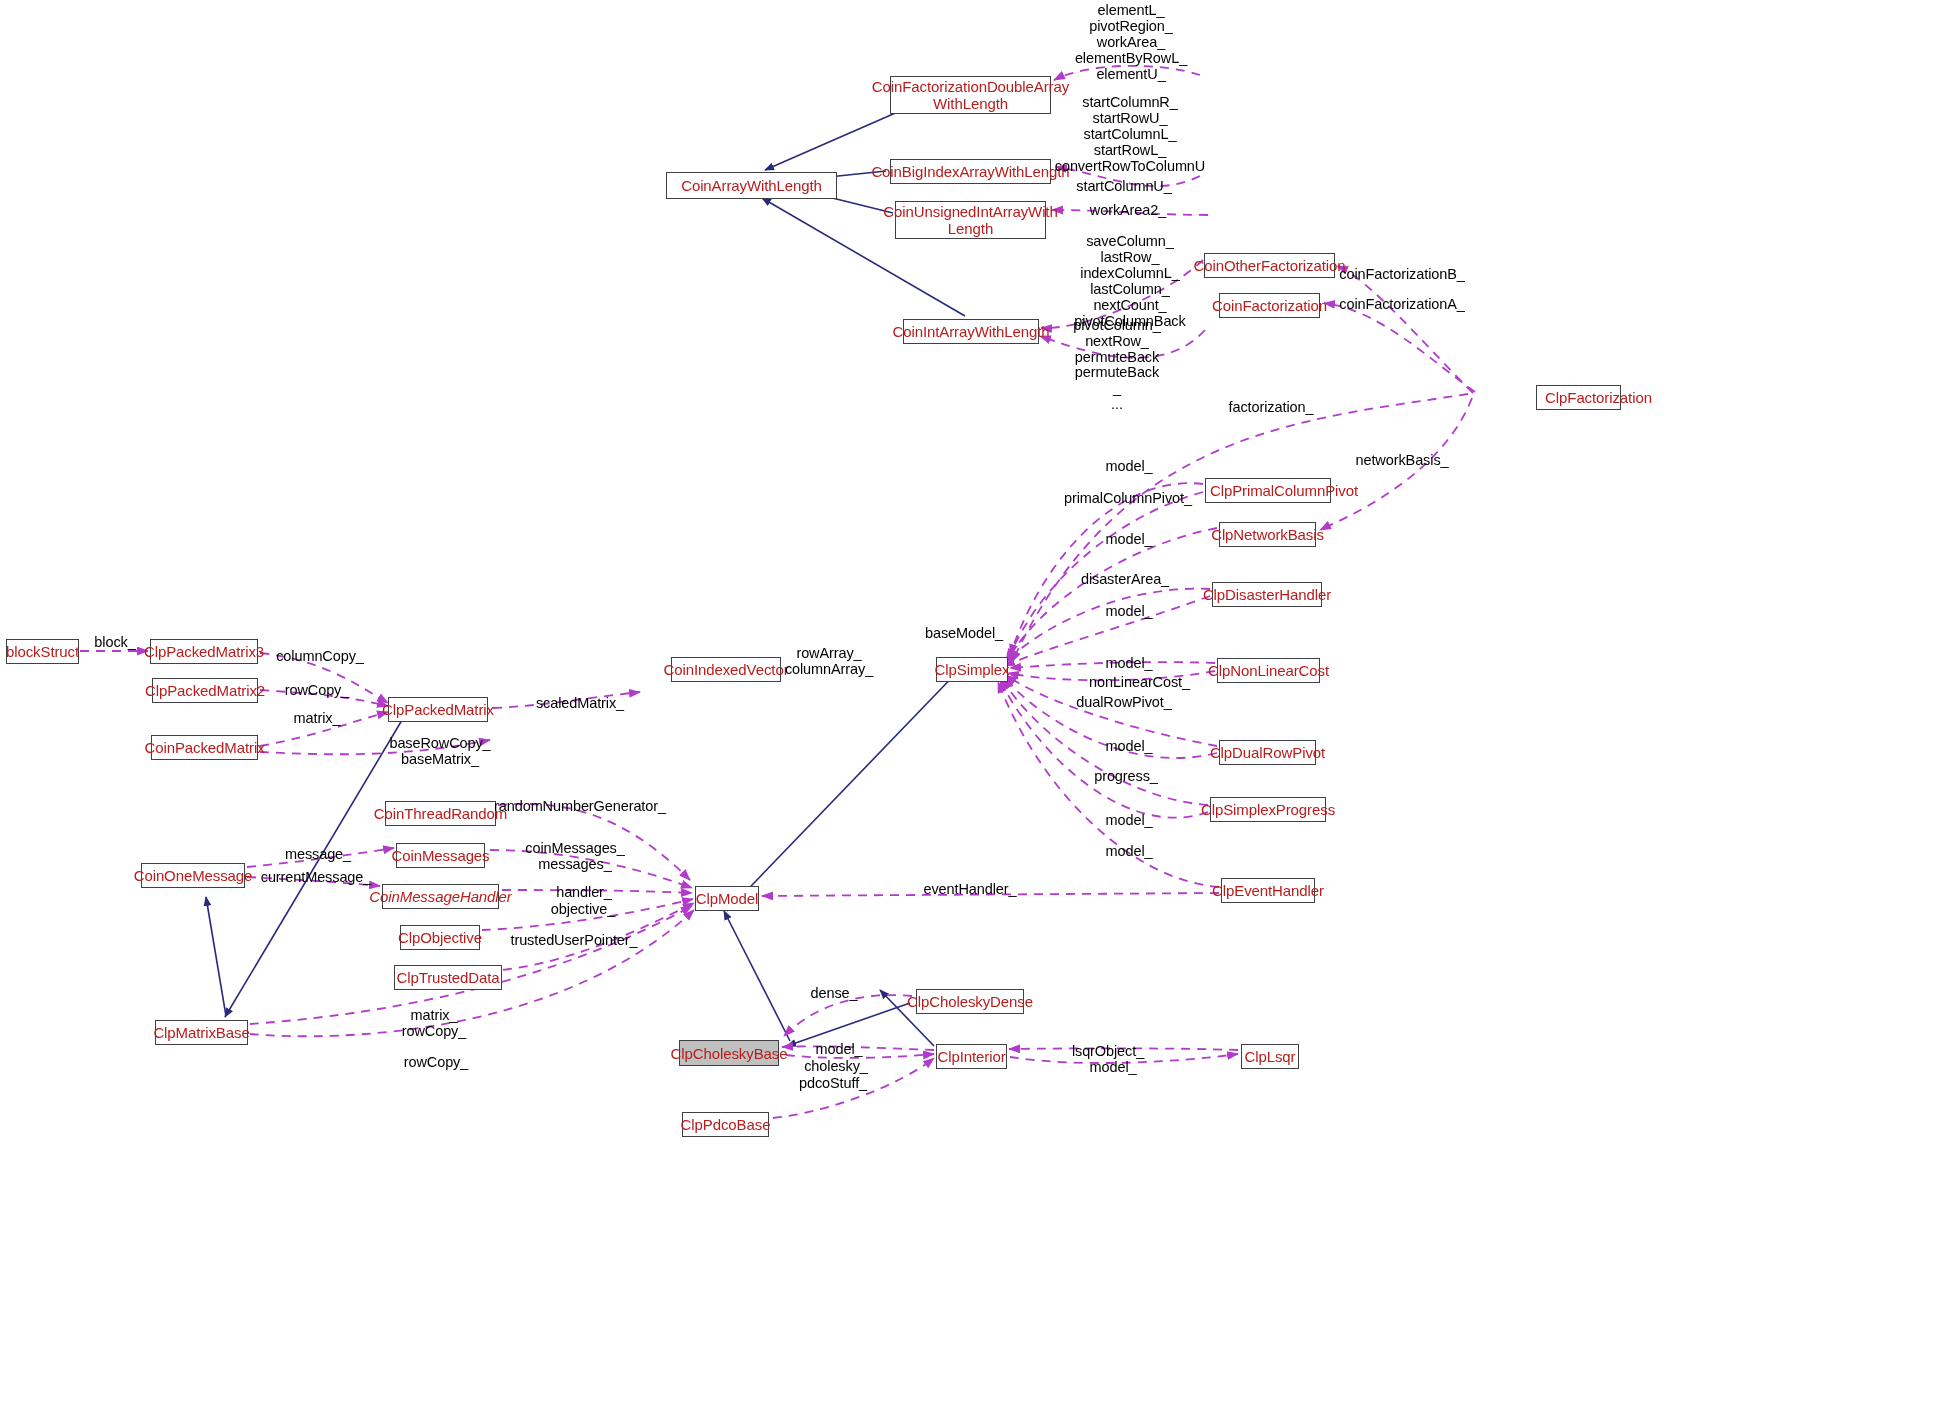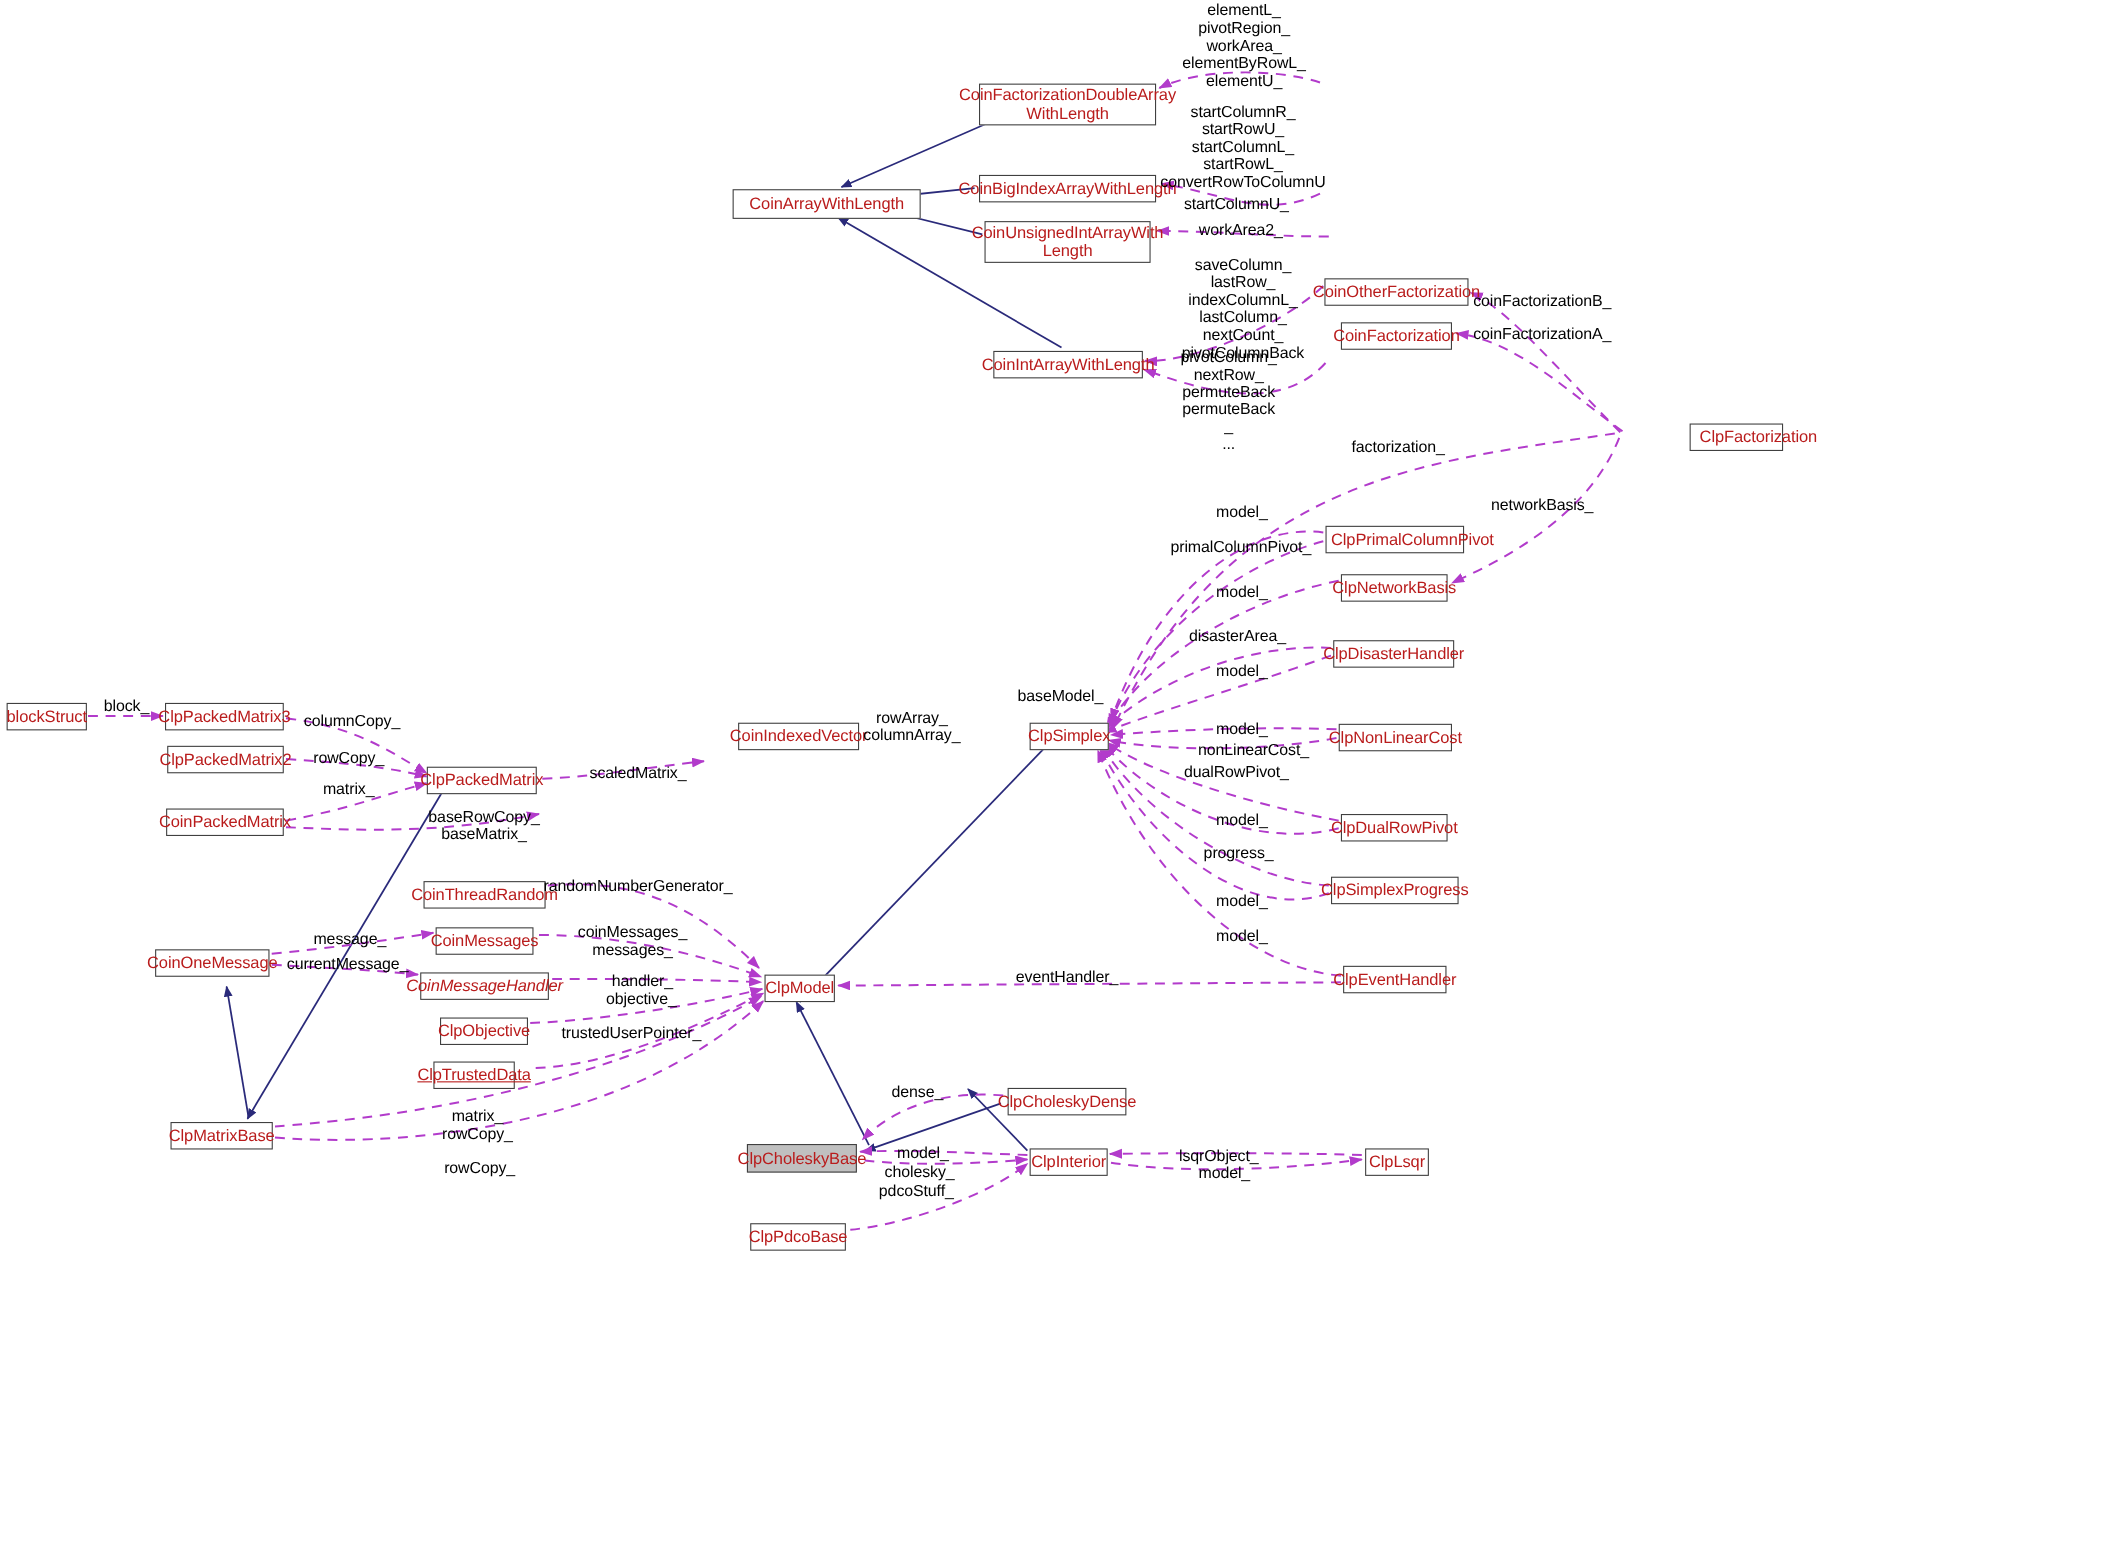--- a/index.html
+++ b/index.html
@@ -144,21 +144,21 @@
       <div class="node" style="left: 6px; top: 639px; width: 73px; height: 25px;">blockStruct</div>
       <div class="node" style="left: 150px; top: 639px; width: 108px; height: 25px;">ClpPackedMatrix3</div>
       <div class="node" style="left: 152px; top: 678px; width: 106px; height: 25px;">ClpPackedMatrix2</div>
       <div class="node" style="left: 151px; top: 735px; width: 107px; height: 25px;">CoinPackedMatrix</div>
       <div class="node" style="left: 388px; top: 697px; width: 100px; height: 25px;">ClpPackedMatrix</div>
       <div class="node" style="left: 385px; top: 801px; width: 111px; height: 25px;">CoinThreadRandom</div>
       <div class="node" style="left: 396px; top: 843px; width: 89px; height: 25px;">CoinMessages</div>
       <div class="node" style="left: 141px; top: 863px; width: 104px; height: 25px;">CoinOneMessage</div>
       <div class="node" style="left: 382px; top: 884px; width: 117px; height: 25px; font-style: italic;">CoinMessageHandler</div>
       <div class="node" style="left: 400px; top: 925px; width: 80px; height: 25px;">ClpObjective</div>
-      <div class="node" style="left: 394px; top: 965px; width: 74px; height: 25px; text-decoration: underline;">ClpTrustedData</div>
+      <div class="node" style="left: 394px; top: 965px; width: 108px; height: 25px;">ClpTrustedData</div>
       <div class="node" style="left: 155px; top: 1020px; width: 93px; height: 25px;">ClpMatrixBase</div>
       <div class="node" style="left: 695px; top: 886px; width: 64px; height: 25px;">ClpModel</div>
       <div class="node" style="left: 916px; top: 989px; width: 108px; height: 25px;">ClpCholeskyDense</div>
       <div class="node highlight" style="left: 679px; top: 1040px; width: 100px; height: 26px;">ClpCholeskyBase</div>
       <div class="node" style="left: 936px; top: 1044px; width: 71px; height: 25px;">ClpInterior</div>
       <div class="node" style="left: 1241px; top: 1044px; width: 58px; height: 25px;">ClpLsqr</div>
       <div class="node" style="left: 682px; top: 1112px; width: 87px; height: 25px;">ClpPdcoBase</div>
     </div>
   <div id="labels-layer">
       <div class="edge-label" style="left: 1131px; top: 2px;">elementL_

